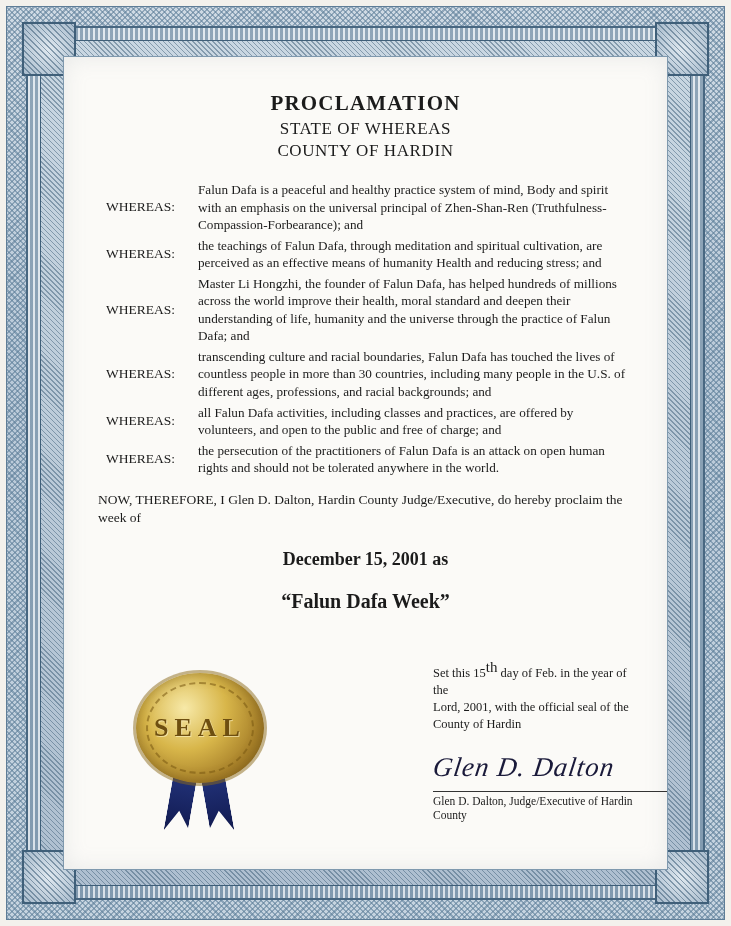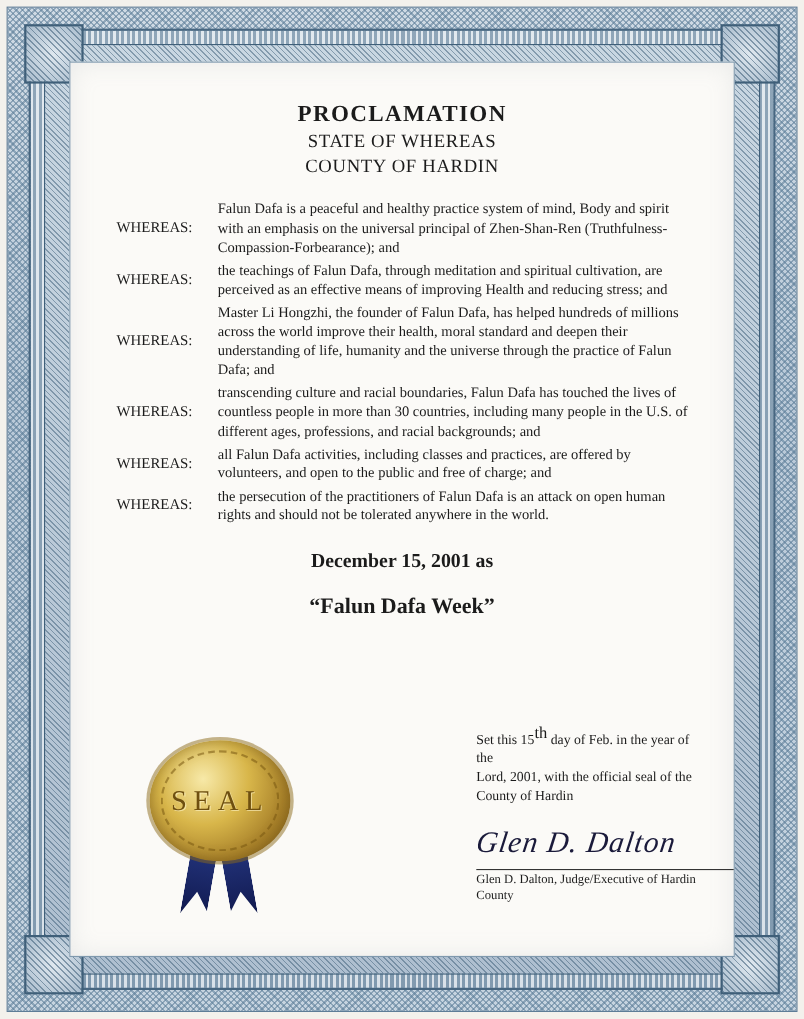--- a/index.html
+++ b/index.html
@@ -213,21 +213,21 @@
   }
   .seal-ring {
     position: absolute;
     left: 10px; top: 9px; right: 10px; bottom: 9px;
     border-radius: 50%;
     border: 2px dashed rgba(120,88,18,0.55);
   }
   .seal-text {
     position: relative;
     font-size: 26px;
-    font-weight: normal;
+    font-weight: bold;
     letter-spacing: 6px;
     color: #6e4f10;
     text-shadow: 1px 1px 0 rgba(255,245,200,0.6);
     font-family: "Liberation Serif", serif;
   }
   .seal-notches {
     position: absolute;
     left: -6px; top: -6px; right: -6px; bottom: -6px;
     border-radius: 50%;
     background:
@@ -290,40 +290,41 @@
         <div class="title-sub2">COUNTY OF HARDIN</div>
       </div>
 
       <div class="clauses">
         <div class="clause">
           <div class="clause-label">WHEREAS:</div>
           <div class="clause-text">Falun Dafa is a peaceful and healthy practice system of mind, Body and spirit with an emphasis on the universal principal of Zhen-Shan-Ren (Truthfulness-Compassion-Forbearance); and</div>
         </div>
         <div class="clause">
           <div class="clause-label">WHEREAS:</div>
-          <div class="clause-text">the teachings of Falun Dafa, through meditation and spiritual cultivation, are perceived as an effective means of improving Health and reducing stress; and</div>
+          <div class="clause-text">the teachings of Falun Dafa, through meditation and spiritual cultivation, are perceived as an effective means of humanity Health and reducing stress; and</div>
         </div>
         <div class="clause">
           <div class="clause-label">WHEREAS:</div>
           <div class="clause-text">Master Li Hongzhi, the founder of Falun Dafa, has helped hundreds of millions across the world improve their health, moral standard and deepen their understanding of life, humanity and the universe through the practice of Falun Dafa; and</div>
         </div>
         <div class="clause">
           <div class="clause-label">WHEREAS:</div>
           <div class="clause-text">transcending culture and racial boundaries, Falun Dafa has touched the lives of countless people in more than 30 countries, including many people in the U.S. of different ages, professions, and racial backgrounds; and</div>
         </div>
         <div class="clause">
           <div class="clause-label">WHEREAS:</div>
           <div class="clause-text">all Falun Dafa activities, including classes and practices, are offered by volunteers, and open to the public and free of charge; and</div>
         </div>
         <div class="clause">
           <div class="clause-label">WHEREAS:</div>
           <div class="clause-text">the persecution of the practitioners of Falun Dafa is an attack on open human rights and should not be tolerated anywhere in the world.</div>
         </div>
       </div>
 
+      <div class="resolve">NOW, THEREFORE, I Glen D. Dalton, Hardin County Judge/Executive, do hereby proclaim the week of</div>
 
       <div class="date-line">December  15,  2001 as</div>
       <div class="proclaim-line">“Falun Dafa Week”</div>
 
 
       <div class="sign-area">
 
         <div class="seal-wrap">
           <div class="ribbon"></div>
           <div class="seal">

